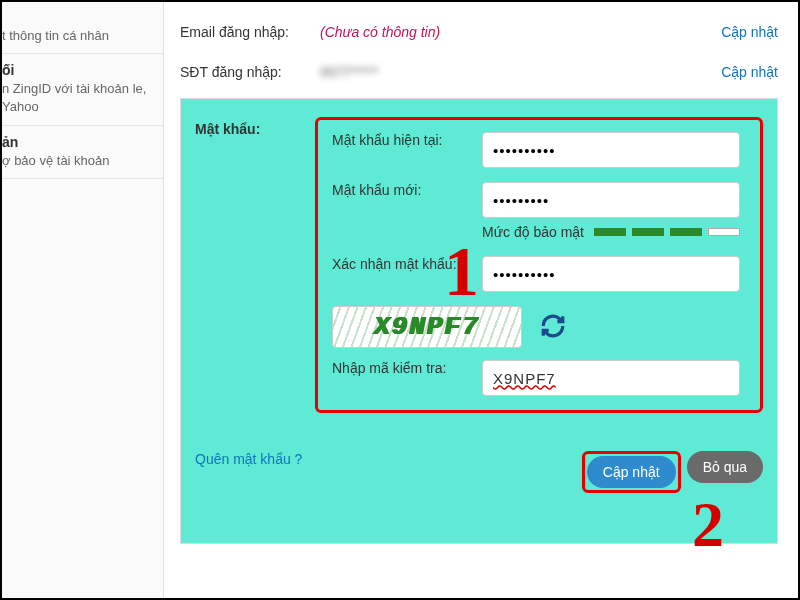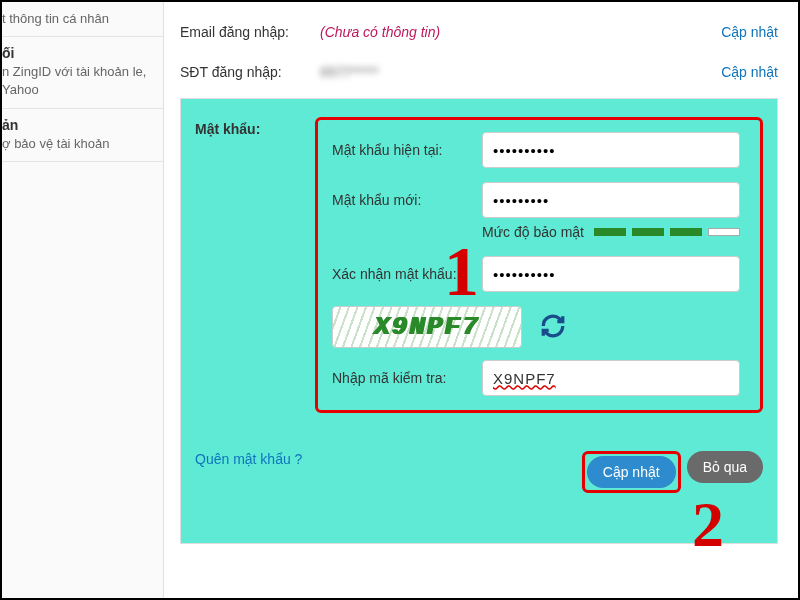--- a/index.html
+++ b/index.html
@@ -1,34 +1,34 @@
 <!DOCTYPE html>
 <html><head>
   <meta charset="utf-8">
   <style>
     * { margin: 0; padding: 0; box-sizing: border-box; }
     body { font-family: Arial, sans-serif; font-size: 14px; color: #333; width: 800px; height: 600px; background: #fff; border: 2px solid #000; position: relative; overflow: hidden; }
     .layout { display: flex; height: 100%; }
-    .sidebar { width: 162px; background: #fafafa; border-right: 1px solid #e0e0e0; padding-top: 0; flex-shrink: 0; }
+    .sidebar { width: 162px; background: #fafafa; border-right: 1px solid #e0e0e0; padding-top: 17px; flex-shrink: 0; }
     .sidebar-item { padding: 8px 10px 8px 0; border-bottom: 1px solid #e5e5e5; }
     .sidebar-item.first { padding-top: 6px; color: #666; }
     .sidebar-title { font-weight: bold; color: #333; font-size: 14px; }
     .sidebar-desc { font-size: 13px; color: #666; margin-top: 2px; line-height: 1.4; overflow: hidden; white-space: normal; }
     .main { flex: 1; padding: 10px 20px 20px 16px; background: #fff; position: relative; }
     .row { display: flex; align-items: center; padding: 12px 0; }
     .label-col { width: 140px; font-size: 14px; color: #333; }
     .value-col { flex: 1; }
     .action-col { width: 80px; text-align: right; }
     .link { color: #1074bd; cursor: pointer; font-size: 14px; }
     .italic { font-style: italic; color: #be185d; }
     .blur-text { color: #999; filter: blur(3px); font-weight: bold; }
     .password-panel { background: #5eead4; border: 1px solid #ddd; padding: 18px 14px 50px 14px; position: relative; margin-top: 6px; }
     .panel-label { position: absolute; top: 22px; left: 14px; font-weight: bold; font-size: 14px; }
     .inner-box { border: 3px solid #e60000; border-radius: 6px; margin-left: 120px; padding: 12px 20px 14px 14px; position: relative; }
-    .form-row { display: flex; align-items: center; margin-bottom: 14px; }
+    .form-row { display: flex; align-items: flex-start; margin-bottom: 14px; }
     .form-row.last { margin-bottom: 0; }
     .form-label { width: 150px; font-size: 14px; color: #333; }
     .form-input { flex: 1; background: #fff; border: 1px solid #ccc; border-radius: 4px; height: 36px; padding: 0 10px; font-size: 15px; letter-spacing: 1px; }
     .strength-row { margin-left: 150px; margin-top: -8px; margin-bottom: 16px; display: flex; align-items: center; gap: 6px; }
     .strength-label { font-size: 14px; color: #333; margin-right: 4px; }
     .strength-bar { width: 32px; height: 8px; display: inline-block; }
     .bar-fill { background: #2a8a2a; }
     .bar-empty { background: #fff; border: 1px solid #aaa; }
     .captcha-row { display: flex; align-items: center; margin-bottom: 12px; }
     .captcha-img { width: 190px; height: 42px; background: #fff; border: 1px solid #ccc; border-radius: 4px; display: flex; align-items: center; justify-content: center; font-family: 'Courier New', monospace; font-weight: bold; font-size: 26px; color: #2a8a2a; letter-spacing: 2px; font-style: italic; position: relative; overflow: hidden; }

